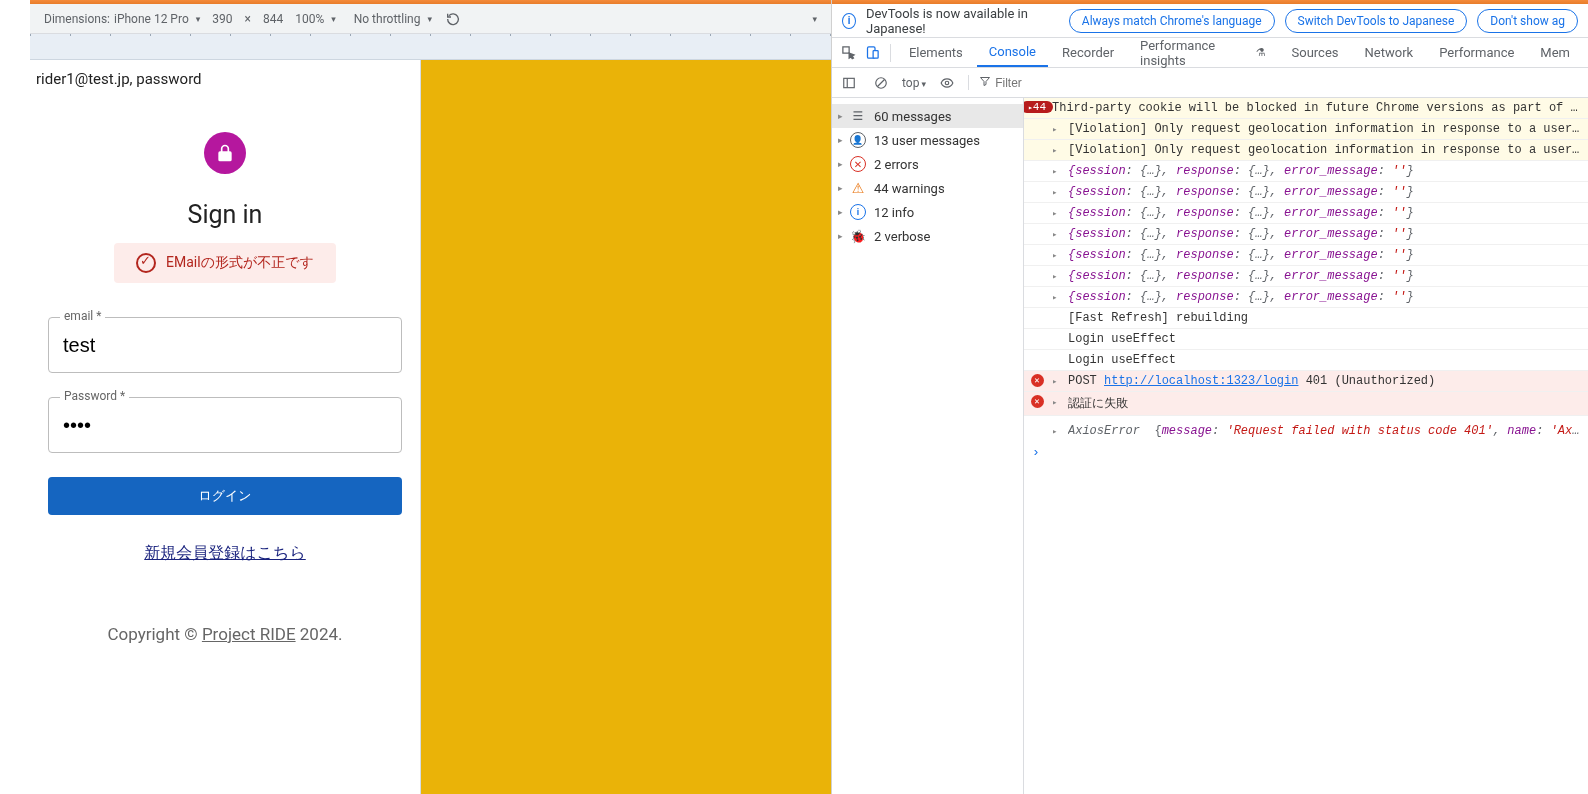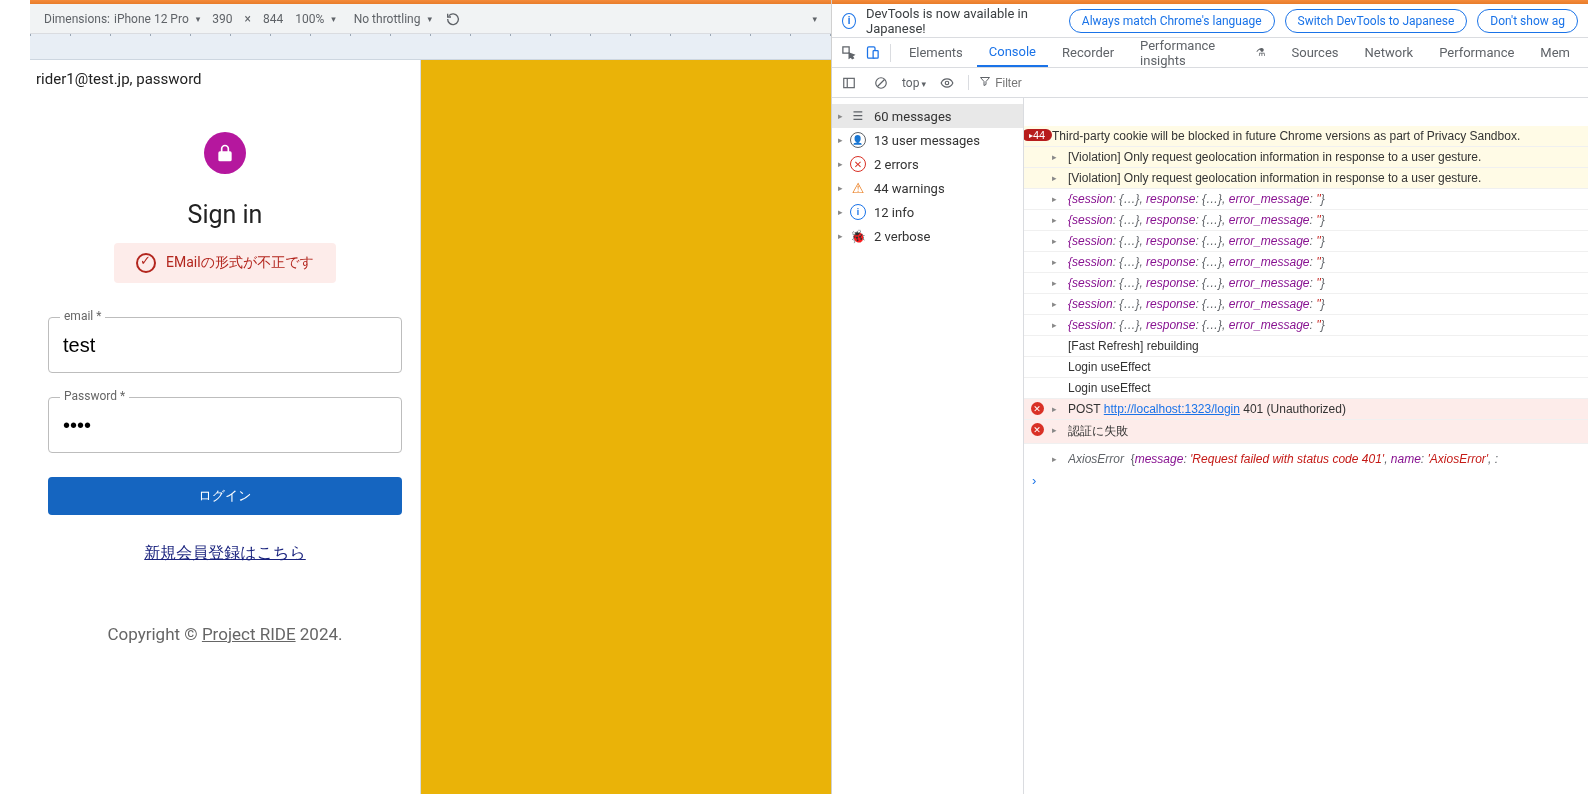--- a/index.html
+++ b/index.html
@@ -58,21 +58,21 @@
 .sb-row { display:flex; align-items:center; gap:8px; padding:4px 10px 4px 18px; cursor:pointer; position:relative; }
 .sb-row::before { content:"▸"; position:absolute; left:6px; font-size:9px; color:#888; }
 .sb-row.sel { background:#e8e8e8; }
 .sb-row .sic { width:16px; height:16px; display:flex; align-items:center; justify-content:center; font-size:12px; }
 .sic.list { color:#5f6368; }
 .sic.user { color:#5f6368; border:1.5px solid #5f6368; border-radius:50%; font-size:9px; }
 .sic.err { color:#d93025; border:1.5px solid #d93025; border-radius:50%; font-size:10px; }
 .sic.warn { color:#e8710a; font-size:14px; }
 .sic.info { color:#1a73e8; border:1.5px solid #1a73e8; border-radius:50%; font-size:9px; font-weight:bold; }
 .sic.bug { color:#5f6368; font-size:13px; }
-.dt-messages { flex:1; overflow:auto; font-family: Liberation Sans, sans-serif; font-size:12px;margin-top:28px; }
+.dt-messages { flex:1; overflow:auto; font-family: Liberation Mono, monospace; font-size:12px; }
 .msg { display:flex; border-bottom:1px solid #f0f0f0; padding:3px 6px 3px 4px; gap:6px; align-items:flex-start; min-height:21px; }
 .msg .gut { width:18px; display:flex; align-items:center; justify-content:center; flex-shrink:0; }
 .msg .tw { width:10px; color:#888; font-size:9px; cursor:pointer; flex-shrink:0; padding-top:2px; }
 .msg .body { flex:1; white-space:nowrap; overflow:hidden; text-overflow:ellipsis; }
 .msg.warn { background:#fffbe6; }
 .msg.err { background:#fdecea; }
 .msg .badge { background:#b71c1c; color:#fff; border-radius:9px; padding:0 7px; font-size:11px; display:inline-flex; align-items:center; }
 .msg .badge::before { content:"▸ "; font-size:8px; }
 .gut .err-ic { width:13px; height:13px; background:#d93025; border-radius:50%; color:#fff; font-size:9px; display:flex; align-items:center; justify-content:center; }
 .obj { font-style:italic; color:#5f6368; }

